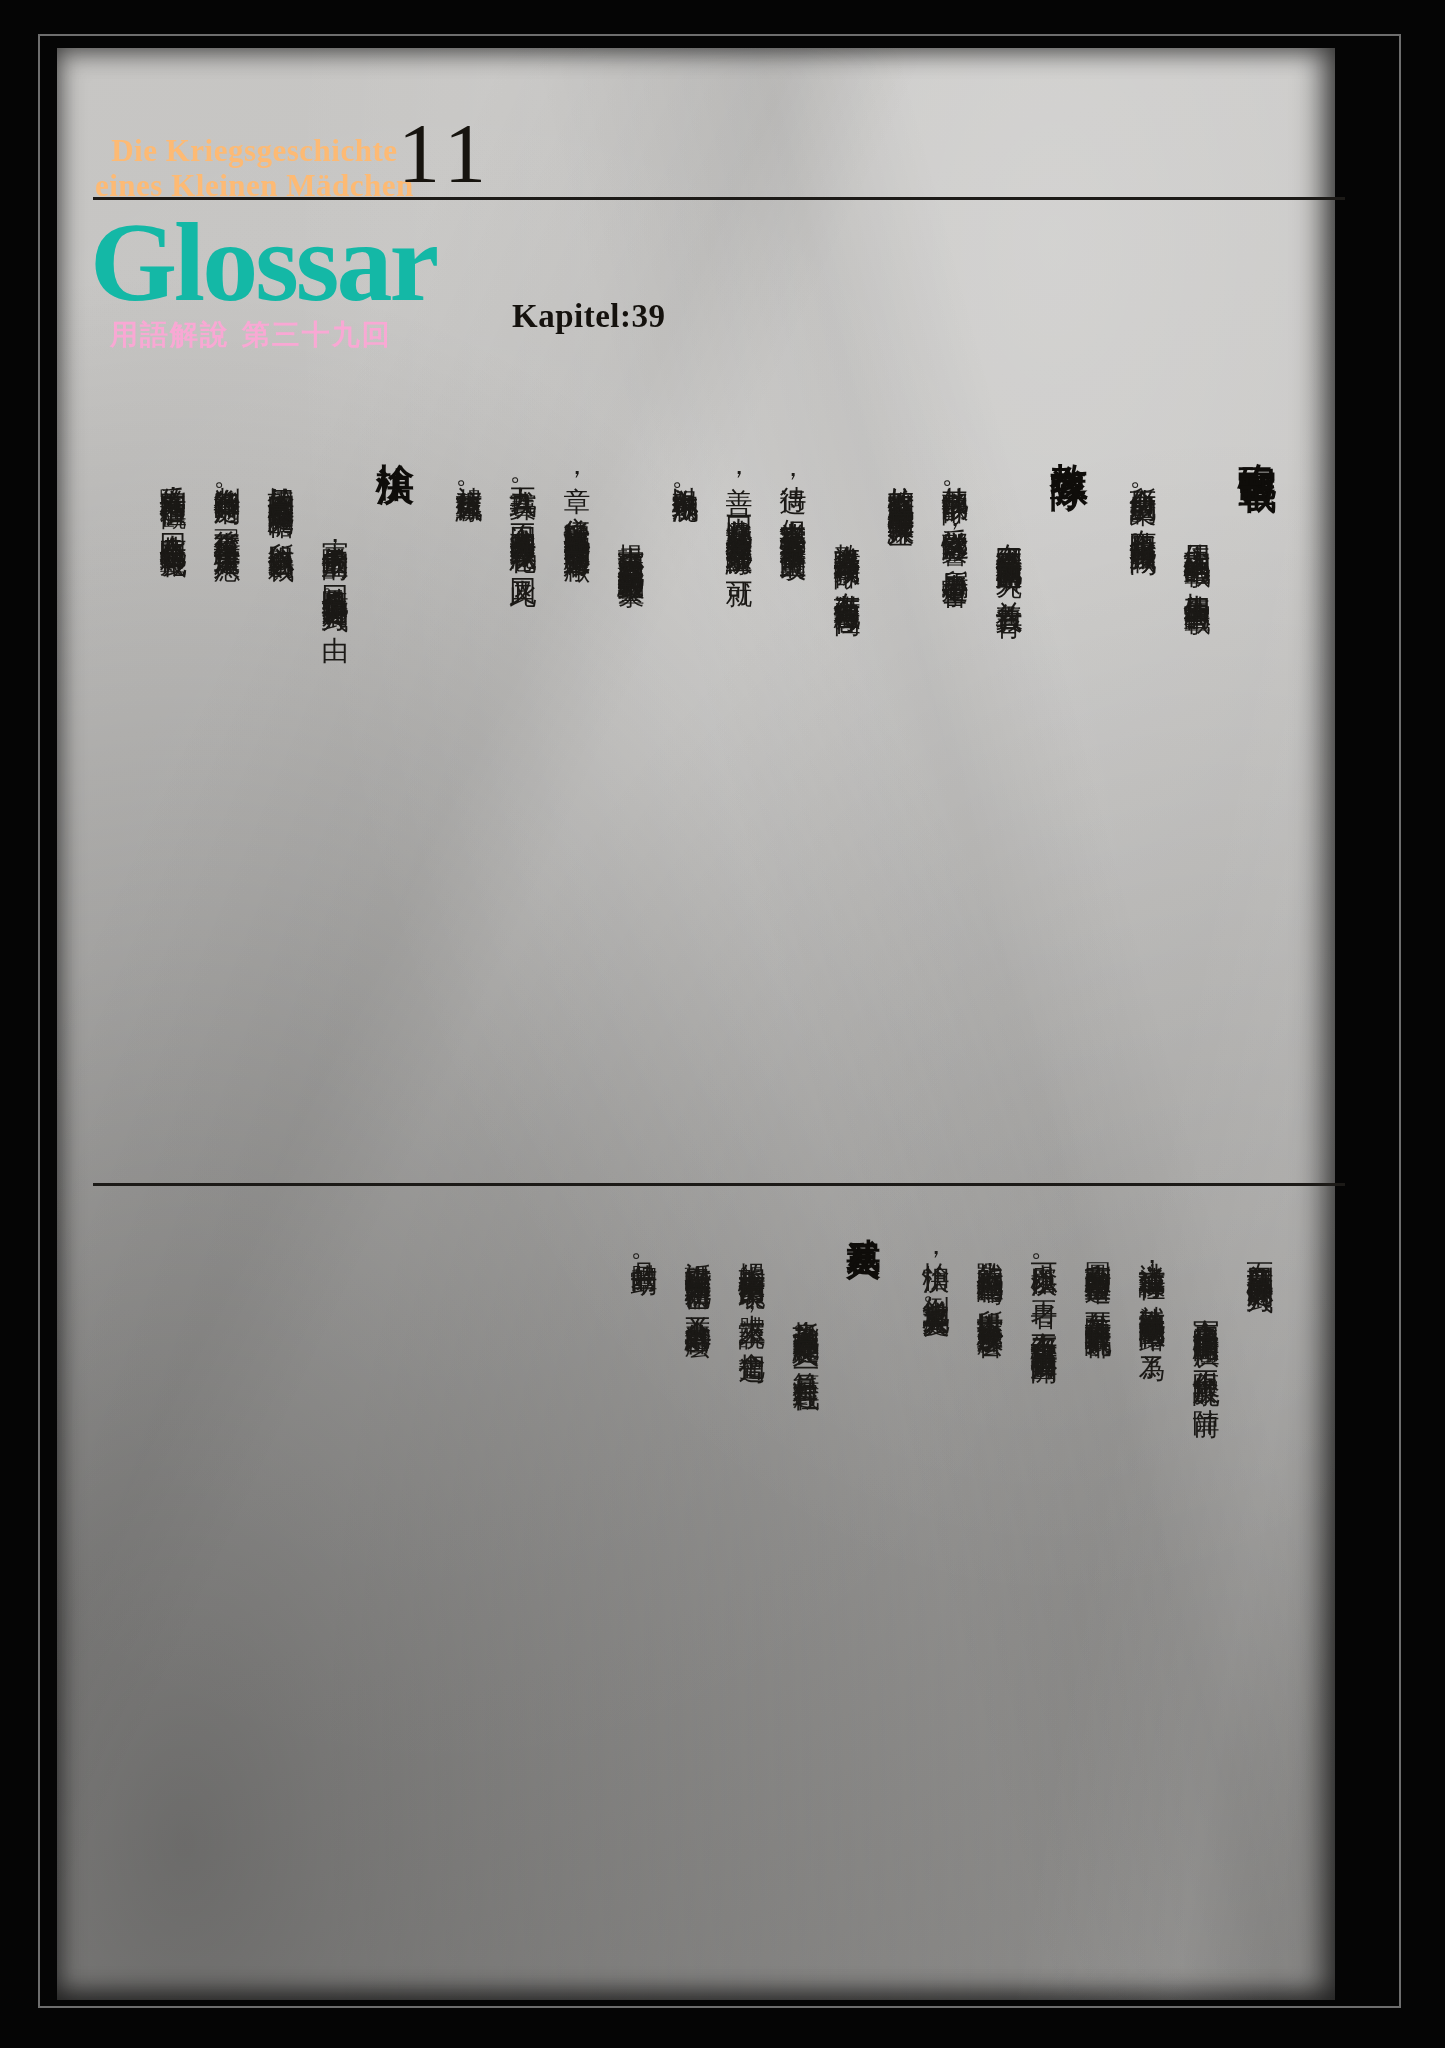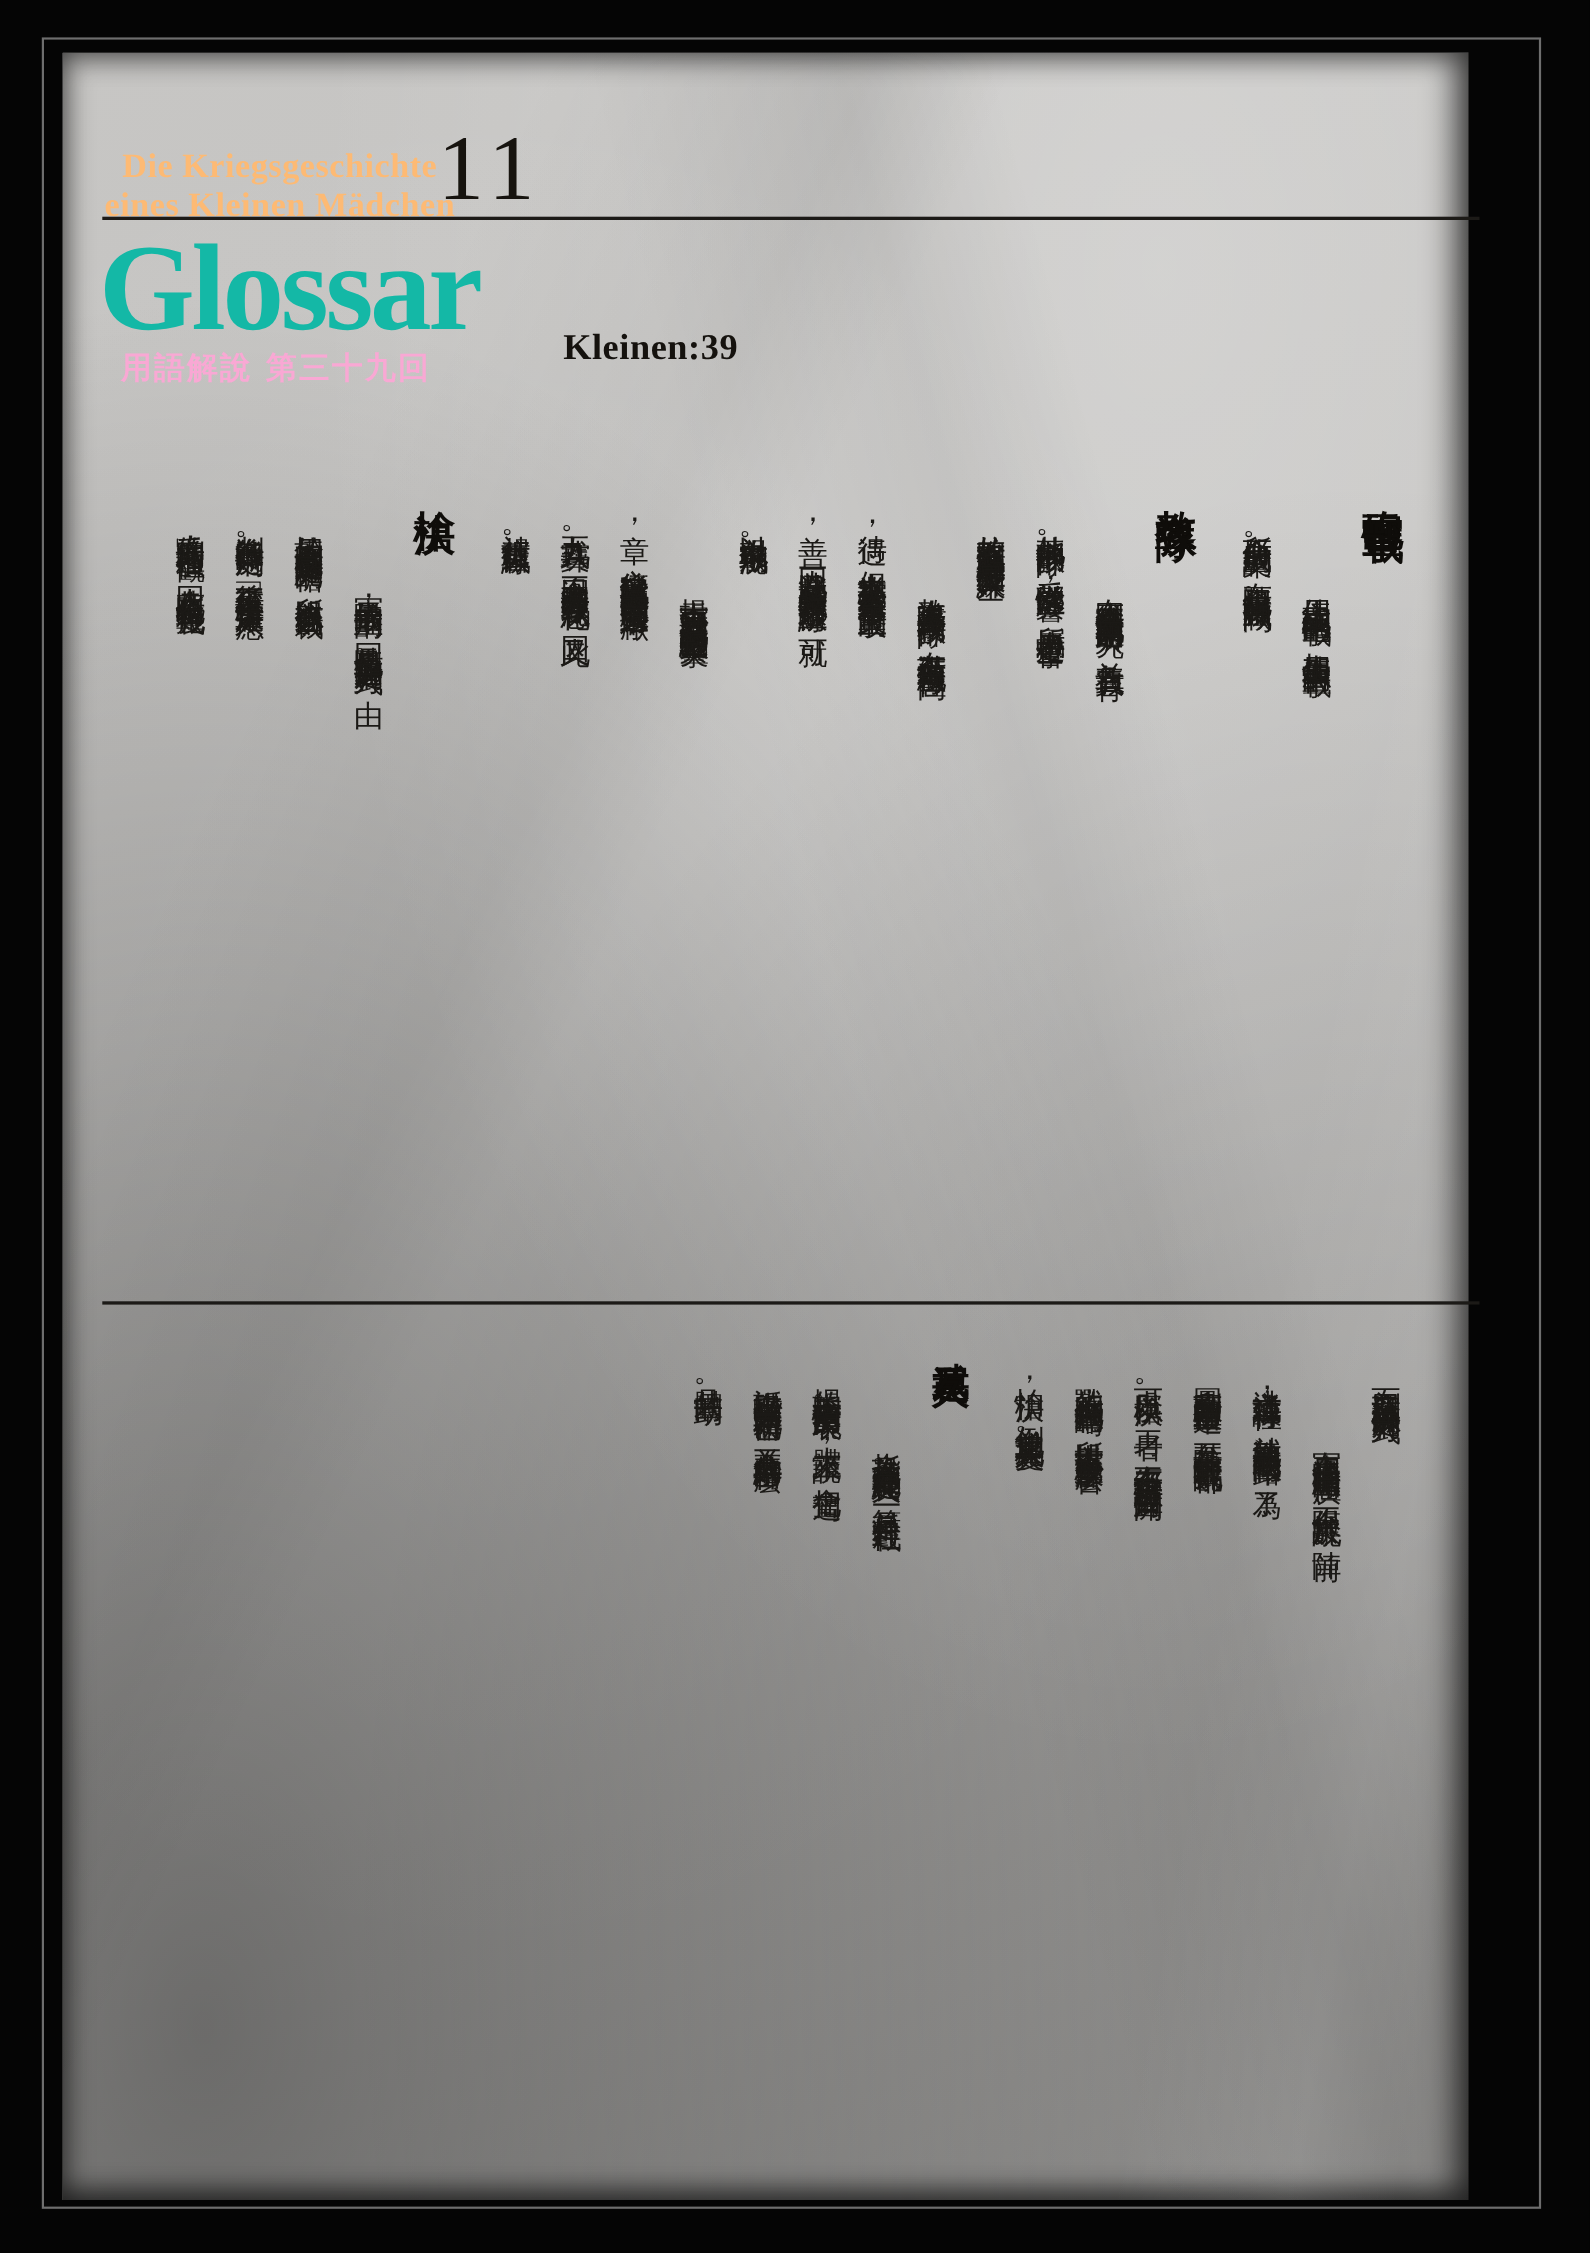--- a/index.html
+++ b/index.html
@@ -102,21 +102,21 @@
 
 <div class="frame-line"></div>
 <div class="paper"></div>
 
 <div class="abs series-title">Die Kriegsgeschichte
 eines Kleinen Mädchen</div>
 <div class="abs volume">11</div>
 <div class="abs rule rule-header"></div>
 
 <div class="abs glossar">Glossar</div>
-<div class="abs kapitel">Kleinen:39</div>
+<div class="abs kapitel">Kapitel:39</div>
 <div class="abs subtitle">用語解說 第三十九回</div>
 
 <div id="section-top" class="gsection">
     <div class="entry">
       <div class="vcol term">砲雷擊戰</div>
       <div class="vcol body">　　使用主砲或副砲的砲擊戰，加上使用魚雷的雷擊戰</div>
       <div class="vcol body">所合併而成的詞彙。有時也會用來泛指艦隊戰鬥。</div>
     </div>
     <div class="entry">
       <div class="vcol term">教導隊</div>

